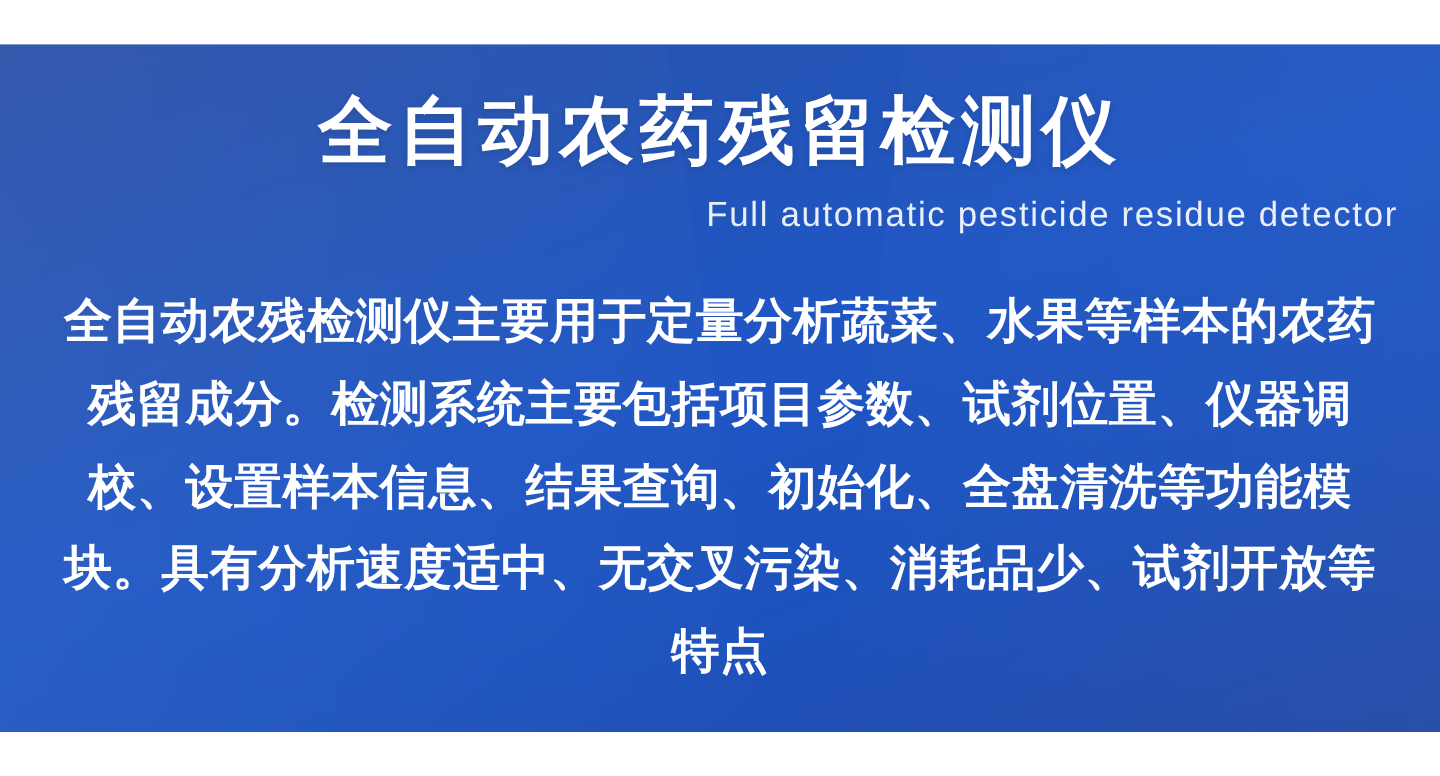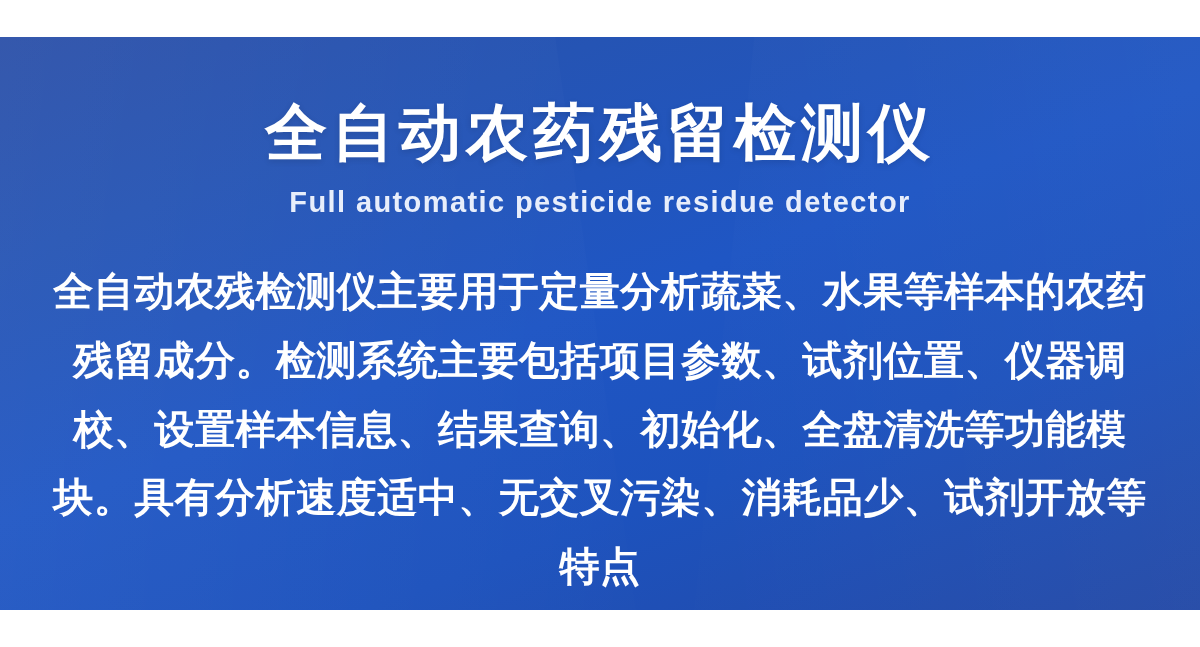--- a/index.html
+++ b/index.html
@@ -46,41 +46,42 @@
     background: linear-gradient(255deg, rgba(255,255,255,0.05), rgba(255,255,255,0));
     transform: rotate(6deg);
     pointer-events: none;
   }
 
   .content {
     position: relative;
     z-index: 2;
     width: 1130px;
     margin: 0 auto;
-    padding-top: 63px;
+    padding-top: 40px;
     text-align: center;
   }
 
   .title-cn {
     color: #ffffff;
     font-size: 62px;
     font-weight: bold;
     letter-spacing: 5px;
     line-height: 1.05;
     margin: 0;
     text-shadow: 0 2px 6px rgba(0,0,0,0.12);
   }
 
   .title-en {
     color: #e8eefb;
     font-size: 29px;
-    font-weight: 700;
+    font-weight: 400;
     letter-spacing: 1.4px;
     margin: 22px 0 0 0;
     line-height: 1.1;
+    text-align: right;
   }
 
   .desc {
     color: #ffffff;
     font-size: 40px;
     font-weight: bold;
     line-height: 1.72;
     margin: 38px auto 0 auto;
     width: 1120px;
     letter-spacing: 0.5px;

